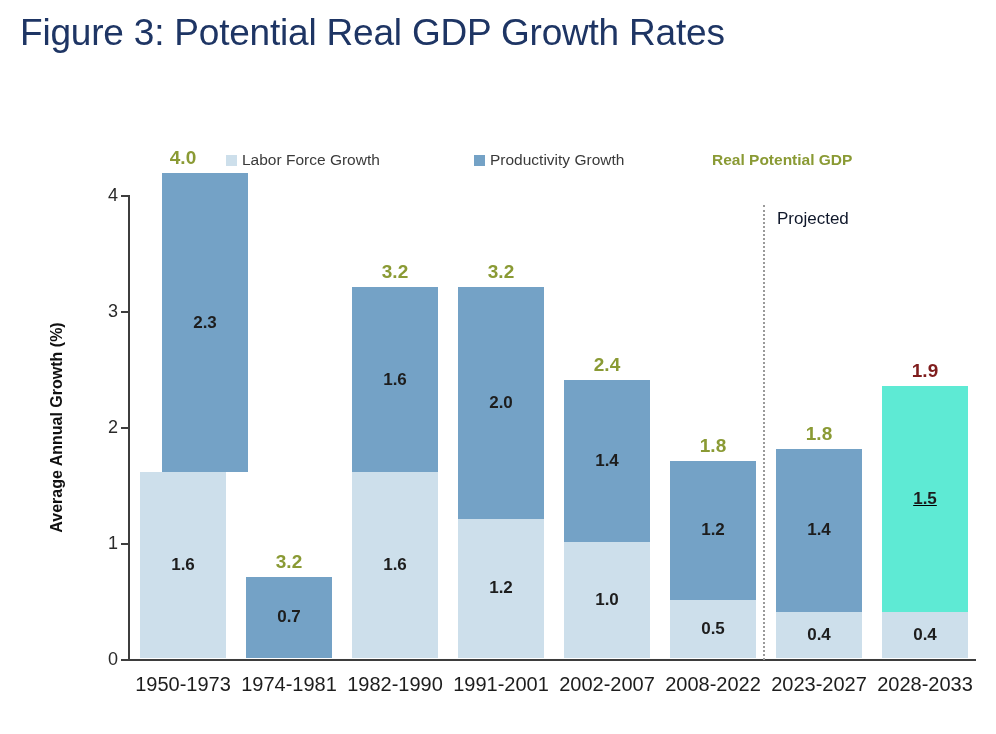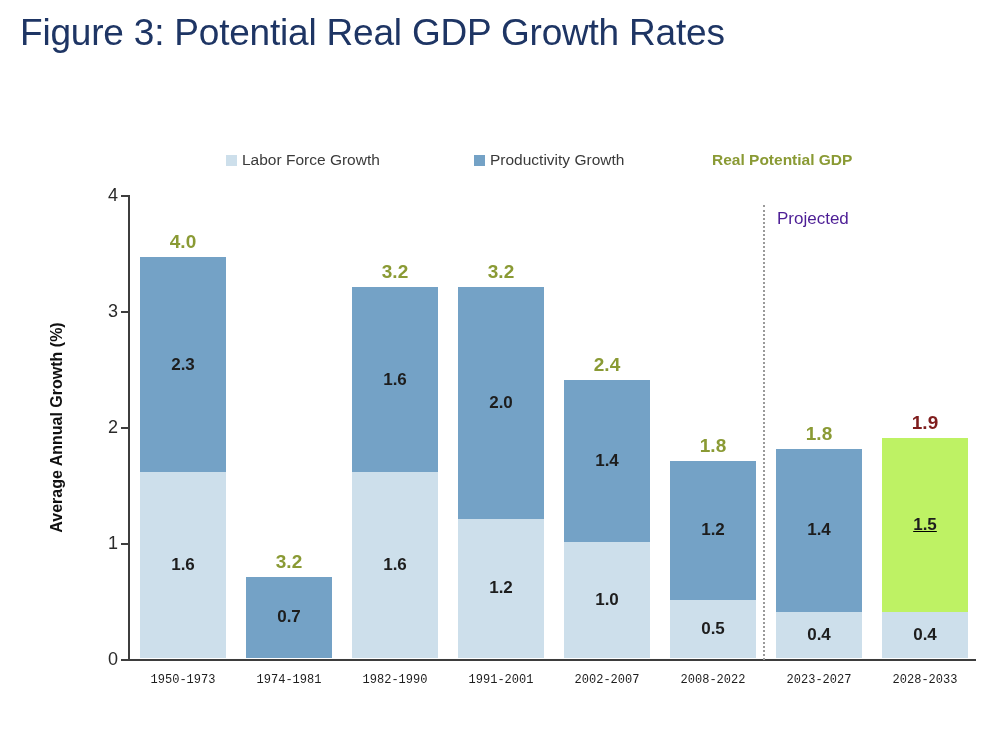--- a/index.html
+++ b/index.html
@@ -153,39 +153,38 @@
     margin-bottom: 4px;
     white-space: nowrap;
   }
 
   
   .cat-label {
     position: absolute;
     top: 478px;
     width: 104px;
     text-align: center;
-    font-size: 12px;
+    font-size: 20px;
     color: #1d1d1d;
     white-space: nowrap;
-    font-family: Liberation Mono, monospace;
   }
 
   
   #projection-divider {
     position: absolute;
     top: 10px;
     width: 0;
     height: 455px;
     border-left: 2px dotted #9a9a9a;
   }
   #projection-label {
     position: absolute;
     top: 14px;
     font-size: 17px;
-    color: #4c1d95;
+    color: #0f172a;
     white-space: nowrap;
   }
 </style>
 </head>
 <body>
 
 <div id="chart-title">Figure 3: Potential Real GDP Growth Rates</div>
 
 <div id="legend">
     <div class="legend-entry" style="left: 248px;">
@@ -214,21 +213,21 @@
       <div class="y-tick-mark" style="top: 232px;"></div>
       <div class="y-tick-label" style="top: 232px;">2</div>
       <div class="y-tick-mark" style="top: 116px;"></div>
       <div class="y-tick-label" style="top: 116px;">3</div>
       <div class="y-tick-mark" style="top: 0px;"></div>
       <div class="y-tick-label" style="top: 0px;">4</div>
     </div>
   <div id="bars">
       <div class="bar-group" style="left: 12px;">
         <div class="bar-stack">
-          <div class="seg seg-productivity" style="height: 215px; background: rgb(116, 162, 198);">
+          <div class="seg seg-productivity" style="height: 299px; background: rgb(116, 162, 198); margin-left: 22px;">
             <span class="seg-value">2.3</span>
           </div>
           <div class="seg seg-labor" style="height: 185.6px; background: rgb(205, 223, 235);">
             <span class="seg-value">1.6</span>
           </div>
           <div class="bar-total" style="color: rgb(138, 154, 52);">4.0</div>
         </div>
       </div>
       <div class="bar-group" style="left: 118px;">
         <div class="bar-stack">
@@ -288,21 +287,21 @@
             <span class="seg-value">1.4</span>
           </div>
           <div class="seg seg-labor" style="height: 46.4px; background: rgb(205, 223, 235);">
             <span class="seg-value">0.4</span>
           </div>
           <div class="bar-total" style="color: rgb(138, 154, 52);">1.8</div>
         </div>
       </div>
       <div class="bar-group" style="left: 754px;">
         <div class="bar-stack">
-          <div class="seg seg-productivity" style="height: 174px; background: #bef264; text-decoration: underline;">
+          <div class="seg seg-productivity" style="height: 226px; background: #5eead4; text-decoration: underline;">
             <span class="seg-value">1.5</span>
           </div>
           <div class="seg seg-labor" style="height: 46.4px; background: rgb(205, 223, 235);">
             <span class="seg-value">0.4</span>
           </div>
           <div class="bar-total" style="color: #7f1d1d;">1.9</div>
         </div>
       </div>
     </div>
   <div id="cat-labels">

